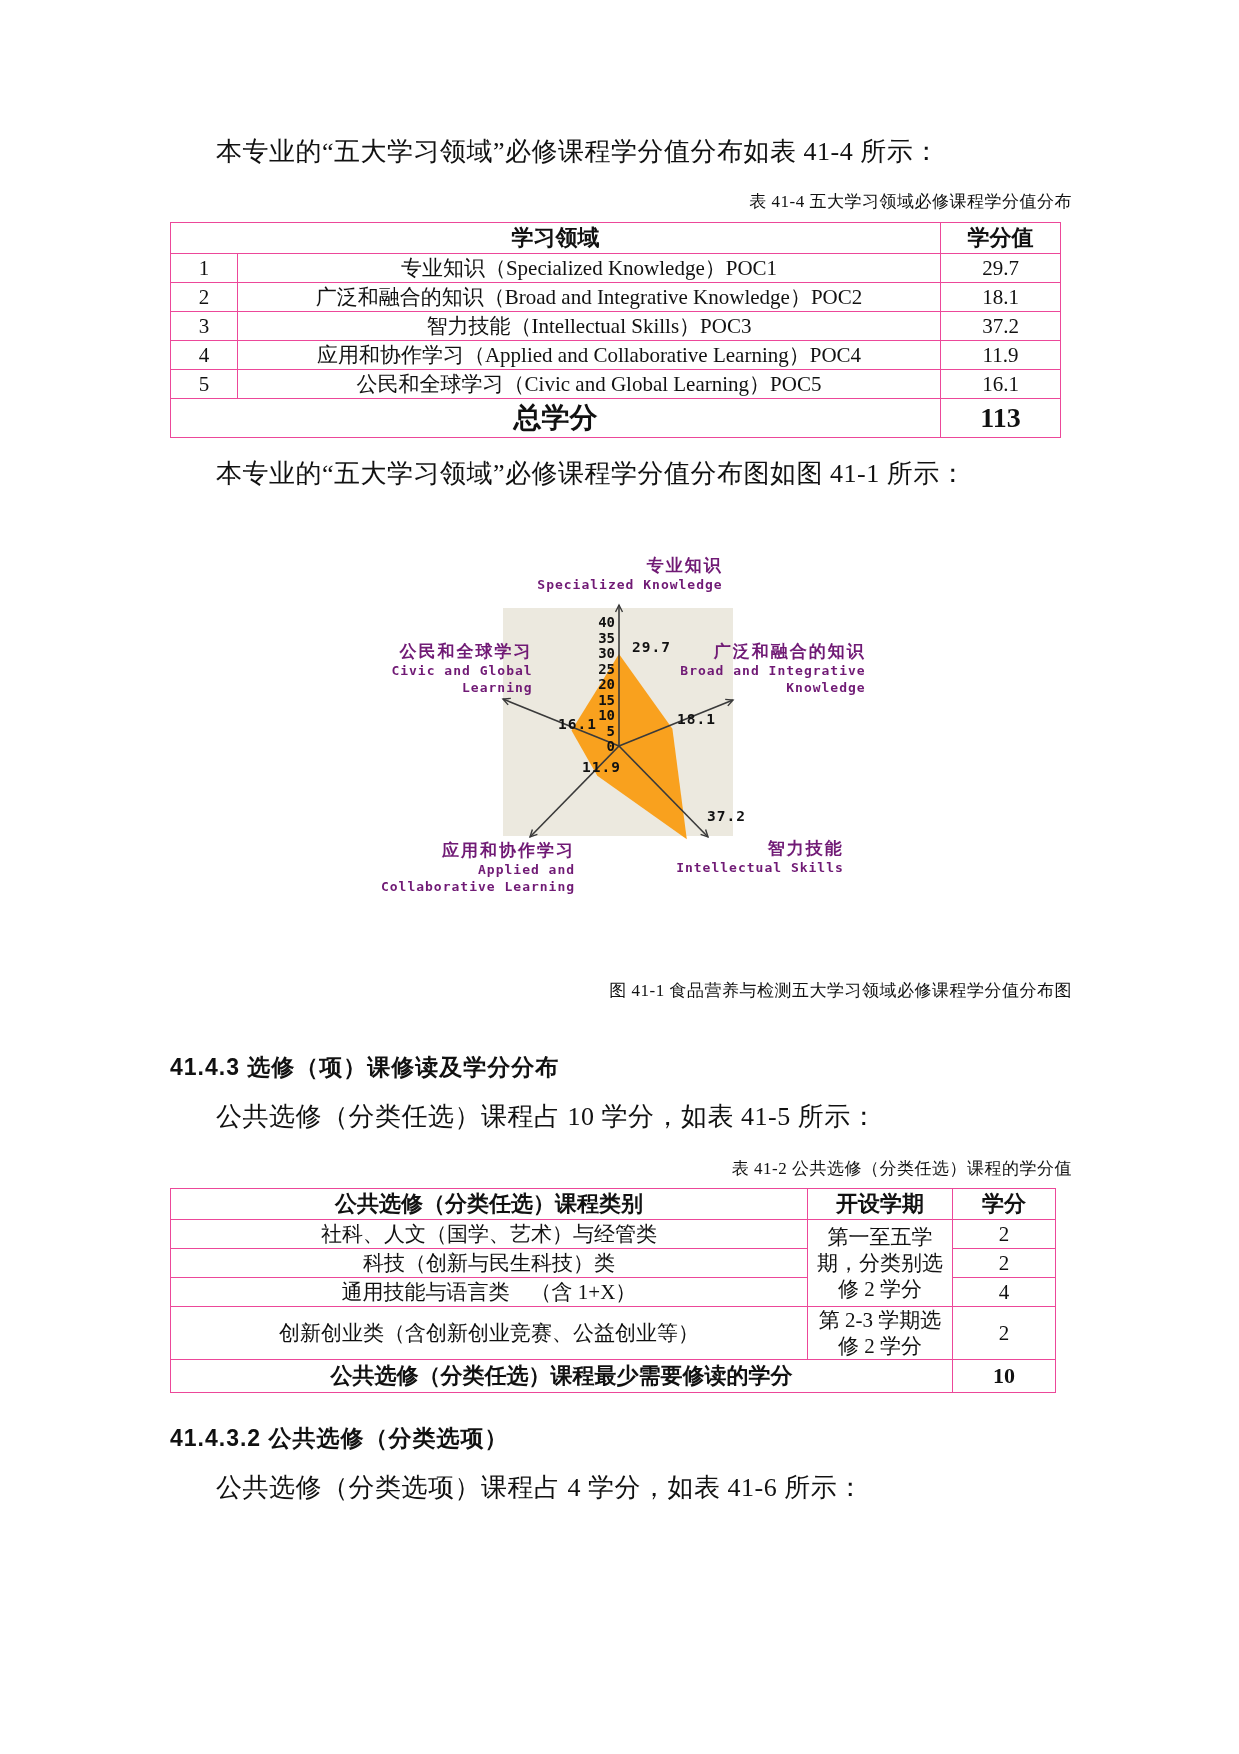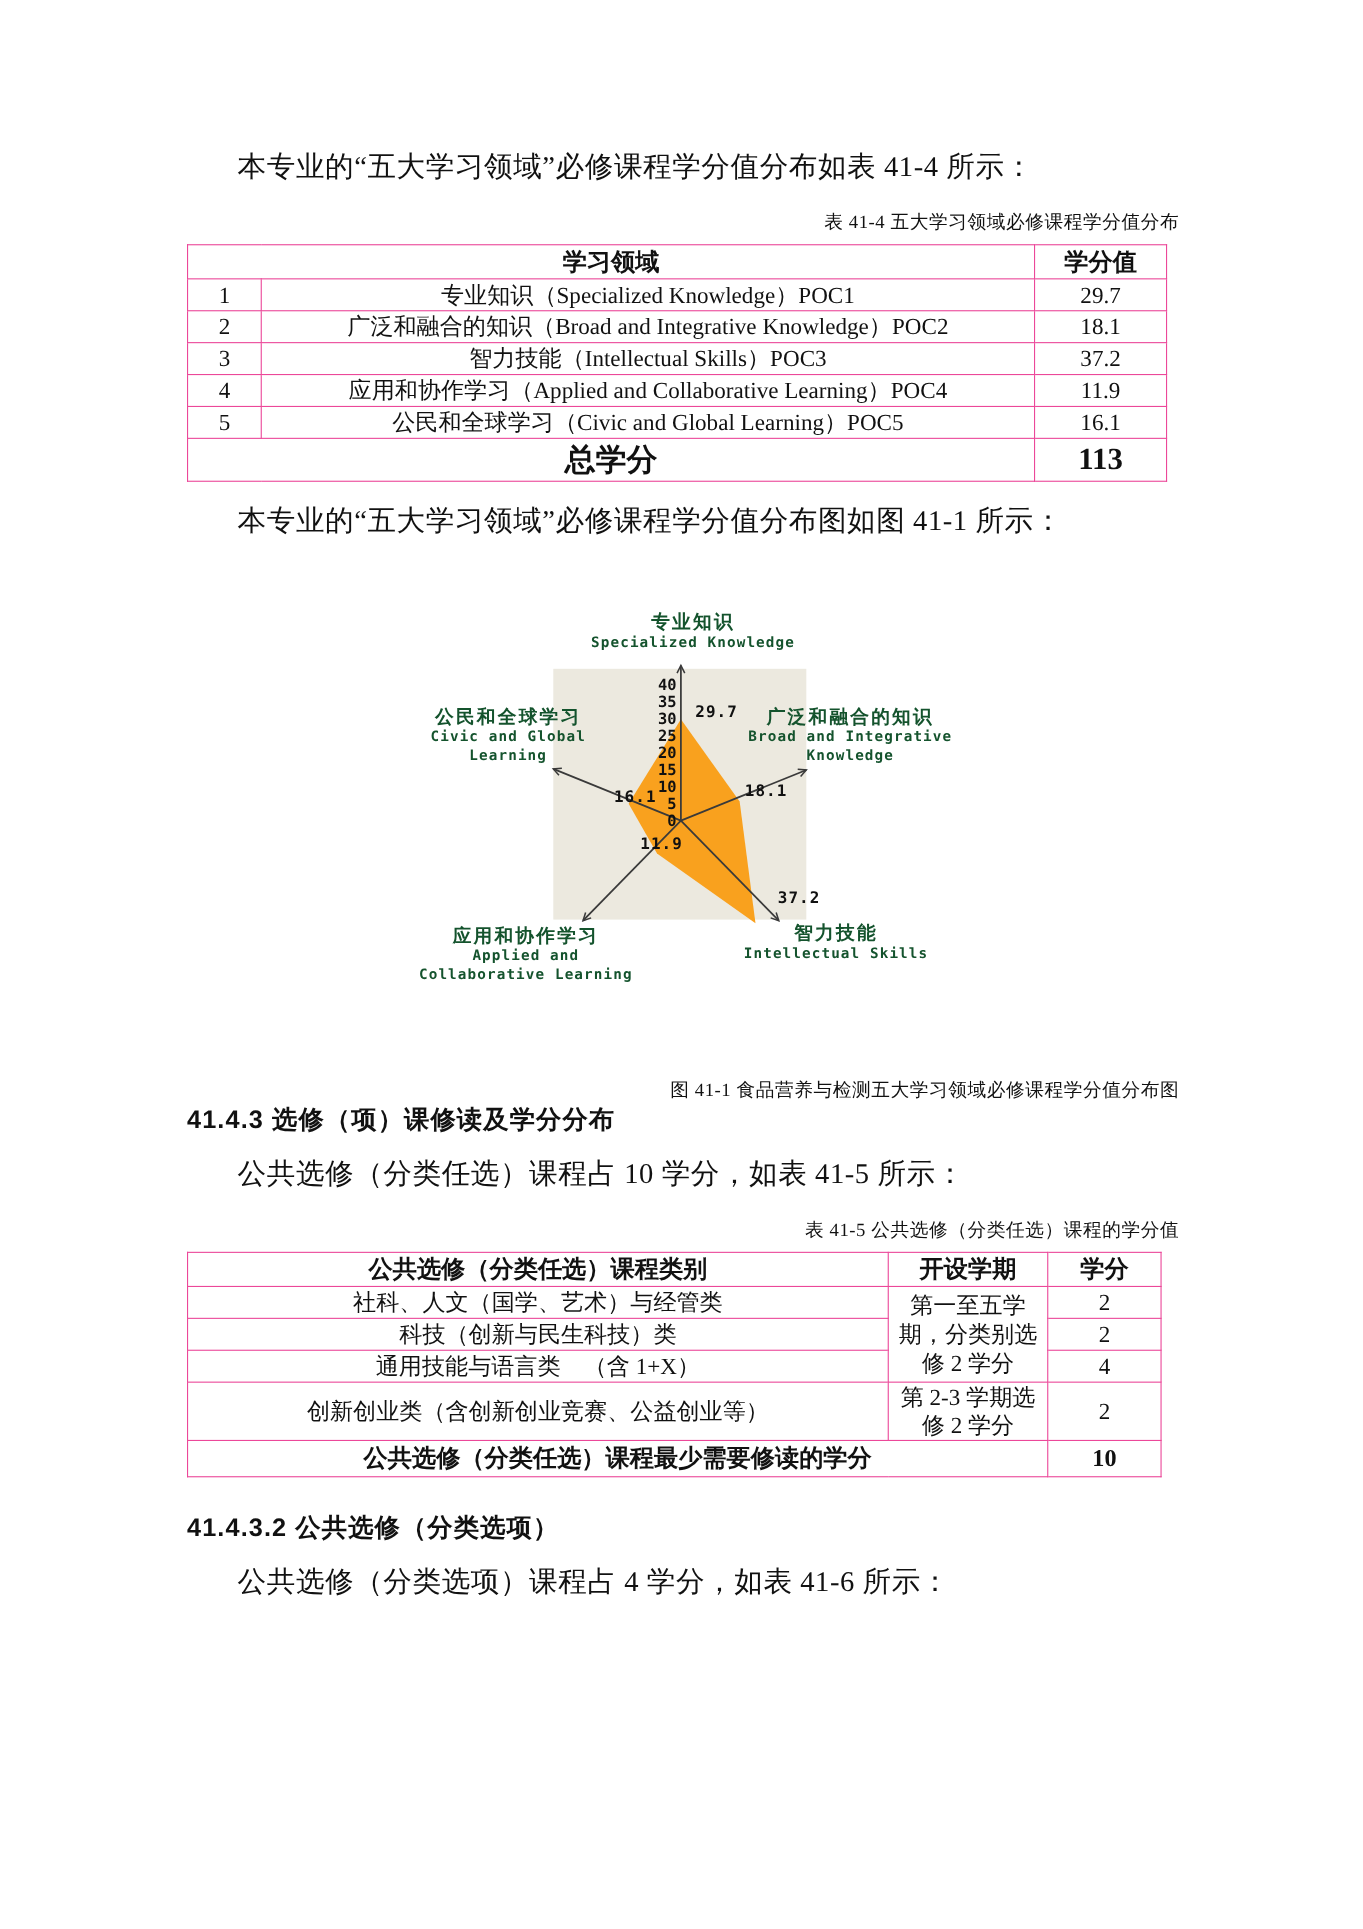--- a/index.html
+++ b/index.html
@@ -42,30 +42,30 @@
   .sem-line { line-height:26px; }
 
   .para2 { margin-top:22px; }
   .para3 { margin-top:20px; }
   .para4 { margin-top:20px; }
 
   .heading {
     font-family:"Liberation Sans", sans-serif;
     font-weight:bold; font-size:23px; letter-spacing:1px;
   }
-  .h1a { }
+  .h1a { margin-top:50px; }
   .h2a { margin-top:26px; }
   .h3a { margin-top:30px; }
 
   
   .figure-wrap { position:relative; margin-top:67px; margin-left:70px;
                  width:620px; height:372px; }
   .figure-wrap svg { position:absolute; left:0; top:0; }
-  .rc-title { position:absolute; text-align:center; white-space:nowrap;
-              transform:translateX(-50%); color:#14532d; }
+  .rc-title { position:absolute; text-align:right; white-space:nowrap;
+              transform:translateX(-50%); color:#701a75; }
   .rc-title .zh { font-family:"Liberation Sans", sans-serif; font-weight:bold;
                   font-size:17px; letter-spacing:2px; line-height:21px; }
   .rc-title .en { font-family:"DejaVu Sans Mono", monospace; font-weight:bold;
                   font-size:13px; letter-spacing:1px; line-height:17px; }
   .fig-caption { margin-top:52px; }
 </style>
 </head>
 <body>
 
 <div class="page">
@@ -175,21 +175,21 @@
       </div>
   </div>
 
   <div class="tbl-caption fig-caption">图 41-1 食品营养与检测五大学习领域必修课程学分值分布图</div>
 
   <div class="heading h1a">41.4.3 选修（项）课修读及学分分布</div>
 
 
   <p class="body-text para3">公共选修（分类任选）课程占 10 学分，如表 41-5 所示：</p>
 
-  <div class="tbl-caption cap2">表 41-5 公共选修（分类任选）课程的学分值</div>
+  <div class="tbl-caption cap2">表 41-2 公共选修（分类任选）课程的学分值</div>
 
   <table class="t2">
     <colgroup>
         <col class="c-nm">
         <col class="c-sm">
         <col class="c-cr">
       </colgroup>
     <tbody>
         <tr class="th-row">
       <th>公共选修（分类任选）课程类别</th>

